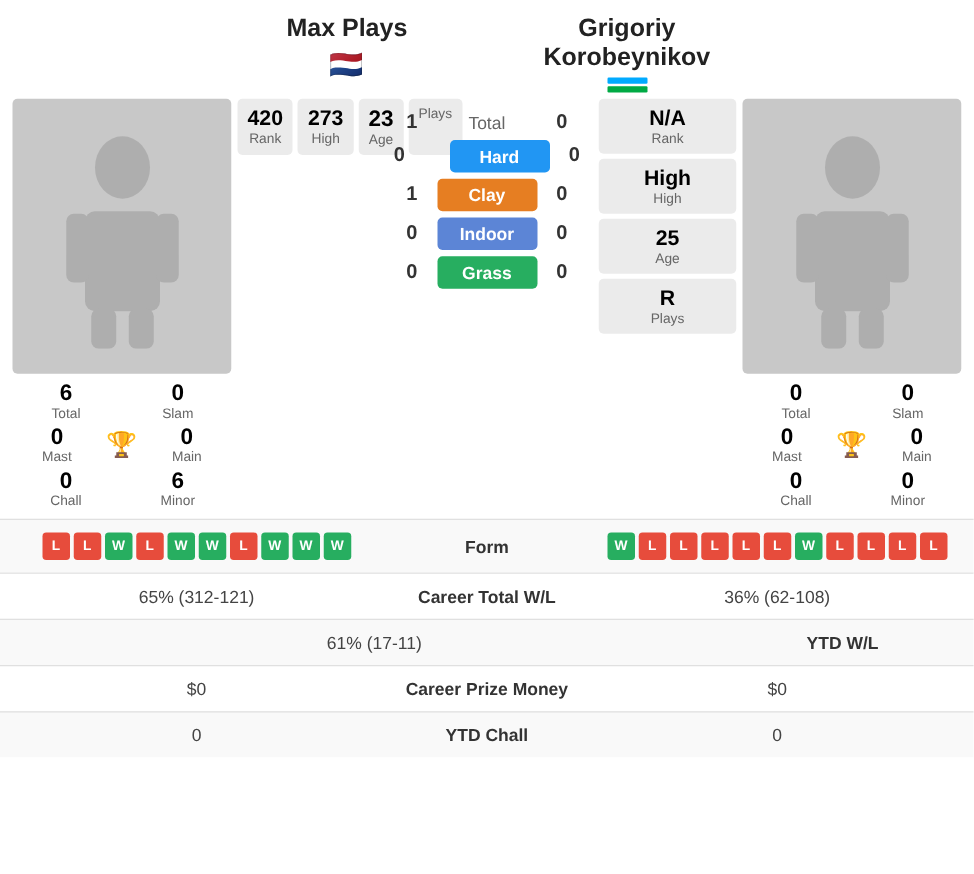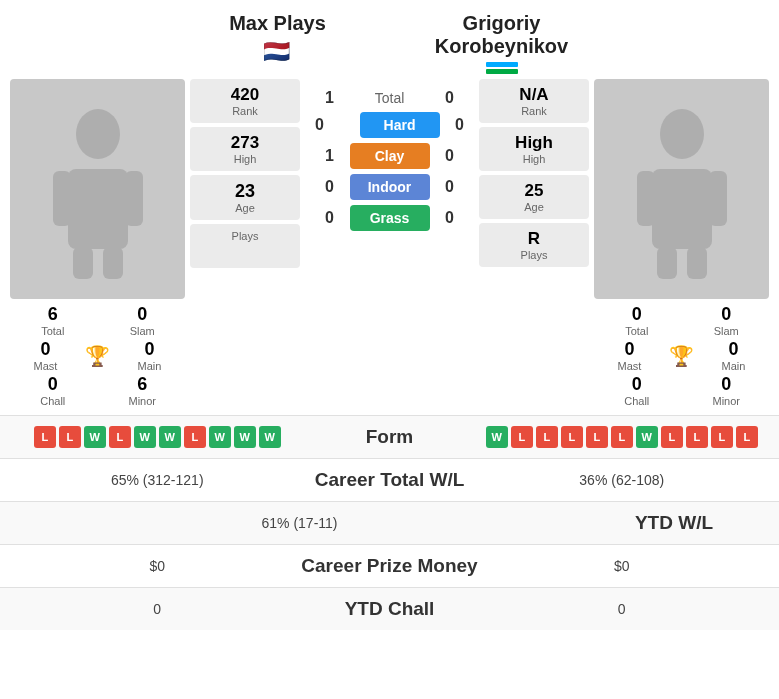--- a/index.html
+++ b/index.html
@@ -88,21 +88,21 @@
     .comp-row:nth-child(even) { background: #fff; }
     .comp-left {
       flex: 1;
       text-align: center;
       font-size: 14px;
       color: #444;
     }
     .comp-center {
       width: 180px;
       text-align: center;
-      font-size: 19px;
+      font-size: 14px;
       font-weight: bold;
       color: #333;
     }
     .comp-right {
       flex: 1;
       text-align: center;
       font-size: 14px;
       color: #444;
     }
 
@@ -203,21 +203,21 @@
       <svg class="silhouette-svg" viewBox="0 0 120 180">
         <ellipse cx="60" cy="35" rx="22" ry="25" fill="#888"></ellipse>
         <rect x="30" y="70" width="60" height="80" rx="8" fill="#888"></rect>
         <rect x="15" y="72" width="18" height="55" rx="6" fill="#888"></rect>
         <rect x="87" y="72" width="18" height="55" rx="6" fill="#888"></rect>
         <rect x="35" y="148" width="20" height="32" rx="6" fill="#888"></rect>
         <rect x="65" y="148" width="20" height="32" rx="6" fill="#888"></rect>
       </svg>
     </div>
 
-    <div style="display:flex; flex-direction:column; gap:4px; width:110px; flex-shrink:0;">
+    <div style="display:flex; flex-direction:row; gap:4px; width:110px; flex-shrink:0;">
 
       <div class="mini-stat-box">
         <div style="font-size:17px; font-weight:bold;">420</div>
         <div style="font-size:11px; color:#666;">Rank</div>
       </div>
 
       <div class="mini-stat-box">
         <div style="font-size:17px; font-weight:bold;">273</div>
         <div style="font-size:11px; color:#666;">High</div>
       </div>

